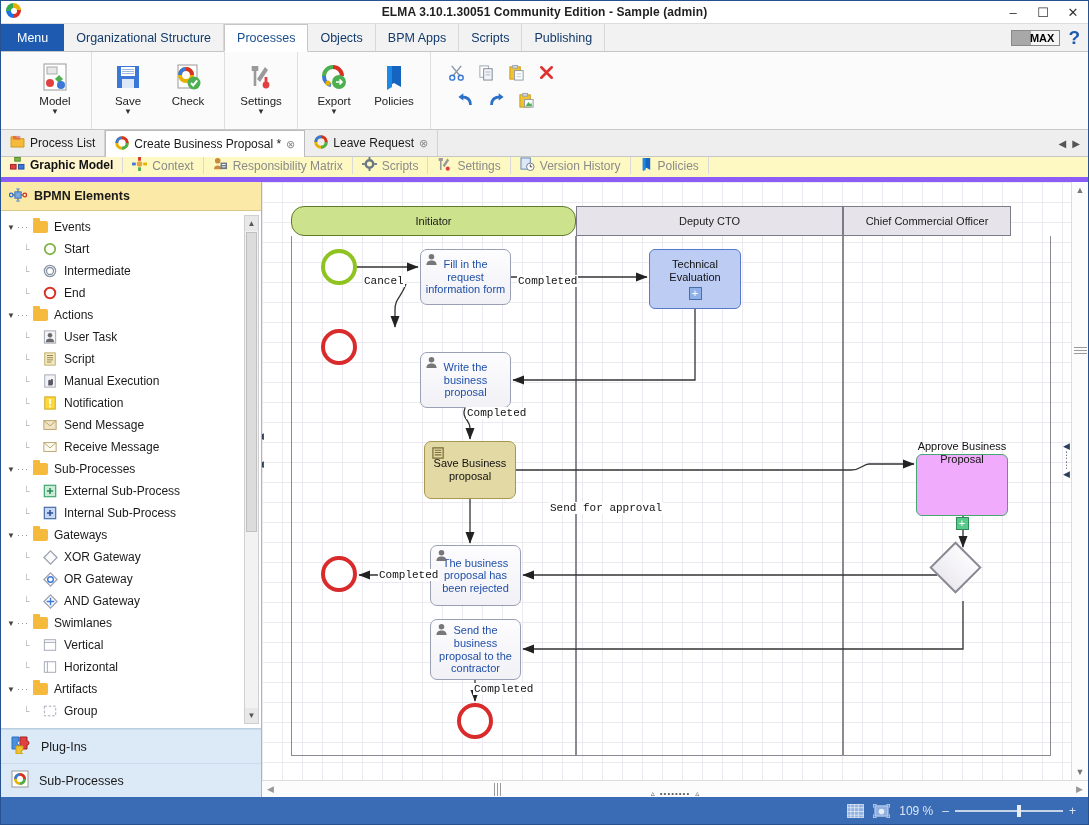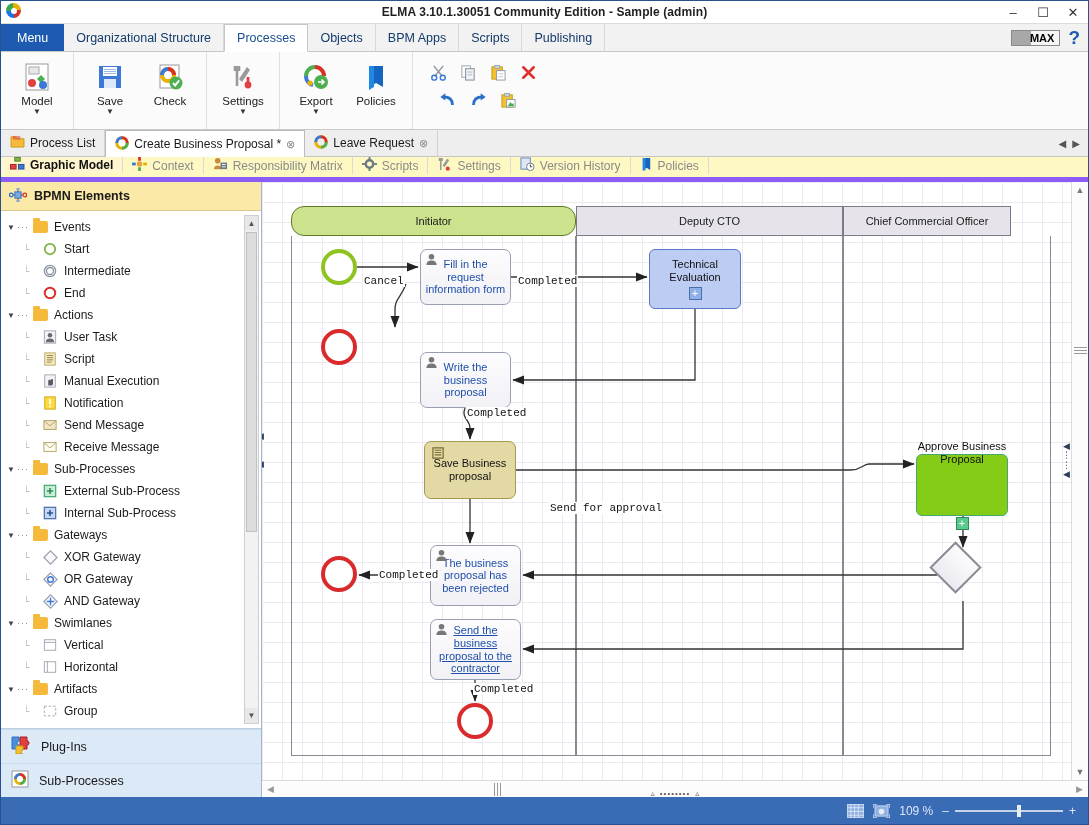--- a/index.html
+++ b/index.html
@@ -75,21 +75,21 @@
     display: flex; align-items: center; font-size: 11px; font-weight: bold;
     border: 1px solid #8a8a8a; background: linear-gradient(90deg,#a8a8a8 0 40%, #f5f5f5 40% 100%);
     height: 16px; padding: 0 5px 0 18px; color: #000;
   }
   .help-q { color: #1e5bb0; font-size: 19px; font-weight: bold; line-height: 1; }
 
   
   .ribbon {
     height: 78px; background: #fbfbfb;
     border-bottom: 1px solid #c9c9c9;
-    display: flex; align-items: stretch; padding-left: 0;
+    display: flex; align-items: stretch; padding-left: 18px;
     flex: 0 0 78px;
   }
   .rgroup { display: flex; align-items: flex-start; padding: 4px 8px; border-right: 1px solid #dfdfdf; gap: 4px;}
   .rgroup:last-child { border-right: none; }
   .rbtn {
     width: 56px; display: flex; flex-direction: column; align-items: center;
     padding-top: 4px; color: #222; font-size: 11.5px; text-align: center;
   }
   .rbtn .ico { height: 34px; display: flex; align-items: center; justify-content: center; }
   .rbtn .lbl { margin-top: 1px; }
@@ -214,21 +214,21 @@
     display: flex; align-items: center; justify-content: center; padding: 2px 4px; line-height: 1.15;
   }
   .task .person {
     position: absolute; left: 4px; top: 3px; width: 13px; height: 13px;
   }
   .subproc {
     background: #bcccf2; border: 1.5px solid #5a78c8; border-radius: 6px;
     display:flex; flex-direction: column; align-items:center; justify-content:center;
     font-size: 11px; color: #111; text-align:center; line-height: 1.2;
   }
-  .subproc.ext { background: #84cc16; border-color: #45a873; gap: 48px; }
+  .subproc.ext { background: #f0abfc; border-color: #45a873; gap: 48px; }
   .plus-box {
     width: 13px; height: 13px; border: 1px solid #4a6fa8; background:#8fb0e8; color:#fff;
     font-size: 11px; line-height: 11px; text-align:center; margin-top: 3px;
   }
   .subproc.ext .plus-box { background:#59c98c; border-color:#2f8a59;}
   .script-task {
     background: #e3d9a4; border: 1.5px solid #a8984f; border-radius: 7px;
     font-size: 11px; color: #111; text-align:center;
     display:flex; align-items:center; justify-content:center; line-height:1.2;
   }
@@ -889,21 +889,21 @@
                 <circle cx="7" cy="4" r="3" fill="#777"></circle>
                   <path d="M1.5 13 c0-3.6 2.5-5 5.5-5 s5.5 1.4 5.5 5z" fill="#777"></path>
               </svg>
               <span>The business proposal has been rejected</span>
             </div>
 
             <div class="node ev end" style="left:30px; top:350px; width:36px; height:36px;"></div>
 
             <div class="node gateway" style="left:646px; top:343px; width:37px; height:37px;"></div>
 
-            <div class="node task" style="left:139px; top:413px; width:91px; height:61px;text-decoration:underline;">
+            <div class="node task" style="left:139px; top:413px; width:91px; height:61px;">
               <svg class="person" viewBox="0 0 14 14">
                 <circle cx="7" cy="4" r="3" fill="#777"></circle>
                   <path d="M1.5 13 c0-3.6 2.5-5 5.5-5 s5.5 1.4 5.5 5z" fill="#777"></path>
               </svg>
               <span>Send the business proposal to the contractor</span>
             </div>
 
             <div class="node ev end" style="left:166px; top:497px; width:36px; height:36px;"></div>
 
             <div class="edge-label" style="left:72px; top:69px;">Cancel</div>

